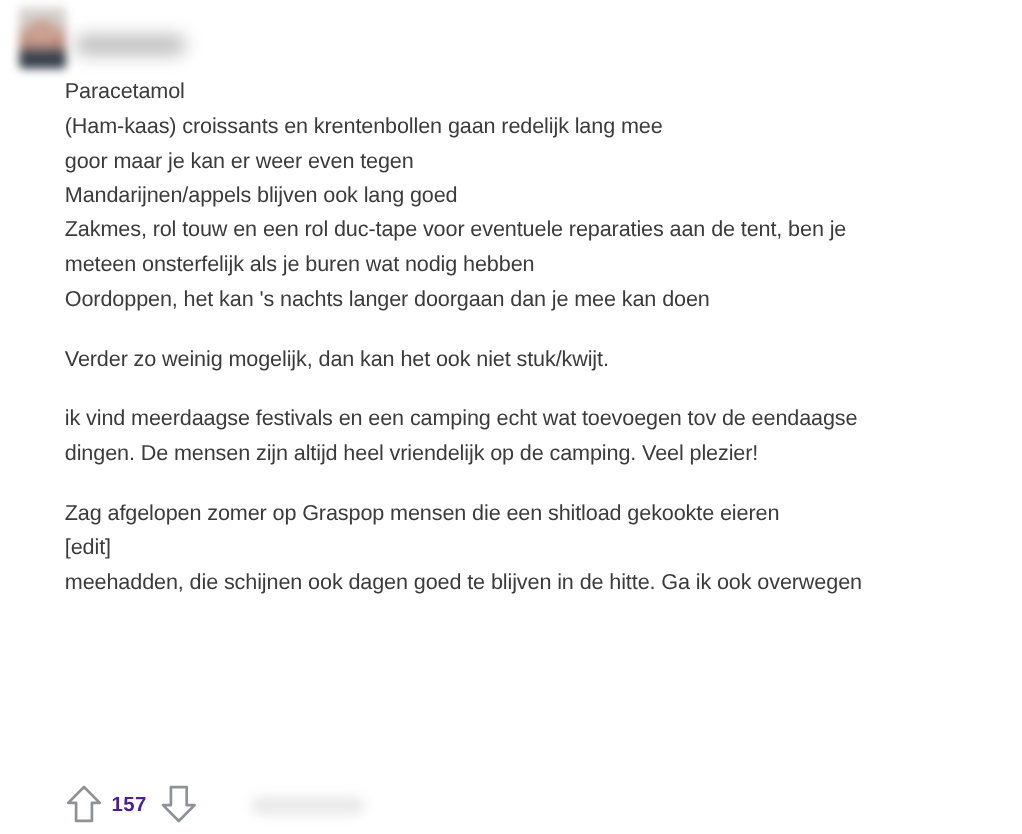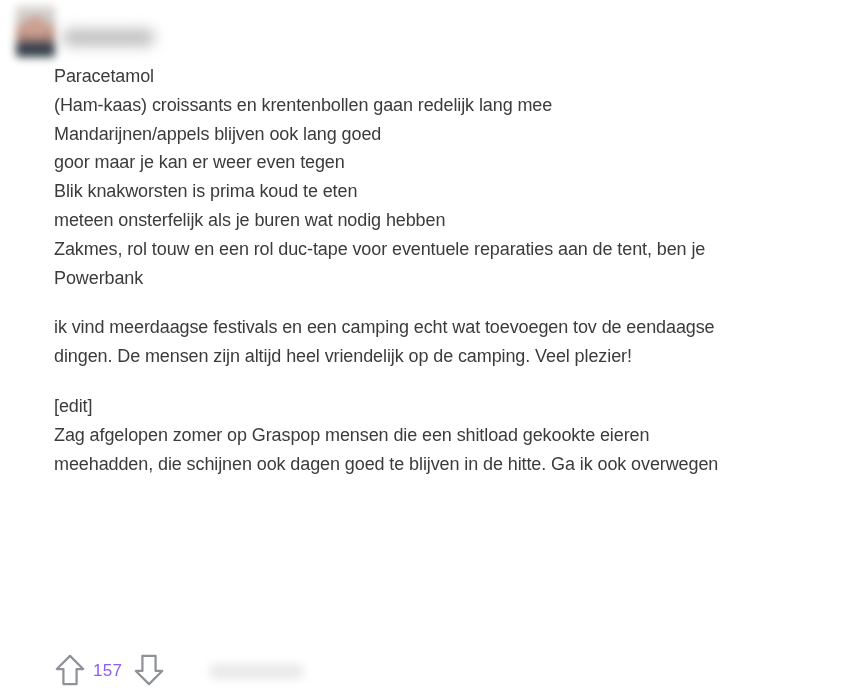--- a/index.html
+++ b/index.html
@@ -83,23 +83,23 @@
     height: 34px;
     display: inline-flex;
     align-items: center;
     justify-content: center;
     cursor: pointer;
     background: none;
     border: none;
     padding: 0;
   }
   .vote-count {
-    font-weight: 400;
+    font-weight: 700;
     font-size: 17px;
-    color: #8b5cf6;
+    color: #4c1d95;
     letter-spacing: 0.3px;
     margin: 0 6px 0 7px;
   }
   .downvote { margin-left: 5px; }
   .redacted-action {
     width: 95px;
     height: 15px;
     margin-left: 44px;
     border-radius: 8px;
     background: #e9e9e9;
@@ -115,34 +115,36 @@
     <div class="avatar">
       <div class="avatar-face"></div>
     </div>
     <div class="username-redacted"></div>
   </div>
 
   <div class="comment-body" id="comment-body">
       <div class="paragraph">
         <div class="line">Paracetamol</div>
         <div class="line">(Ham-kaas) croissants en krentenbollen gaan redelijk lang mee</div>
+        <div class="line">goor maar je kan er weer even tegen</div>
         <div class="line">Mandarijnen/appels blijven ook lang goed</div>
-        <div class="line">goor maar je kan er weer even tegen</div>
-        <div class="line">Blik knakworsten is prima koud te eten</div>
+        <div class="line">Zakmes, rol touw en een rol duc-tape voor eventuele reparaties aan de tent, ben je</div>
         <div class="line">meteen onsterfelijk als je buren wat nodig hebben</div>
-        <div class="line">Zakmes, rol touw en een rol duc-tape voor eventuele reparaties aan de tent, ben je</div>
-        <div class="line">Powerbank</div>
+        <div class="line">Oordoppen, het kan 's nachts langer doorgaan dan je mee kan doen</div>
+      </div>
+      <div class="paragraph">
+        <div class="line">Verder zo weinig mogelijk, dan kan het ook niet stuk/kwijt.</div>
       </div>
       <div class="paragraph">
         <div class="line">ik vind meerdaagse festivals en een camping echt wat toevoegen tov de eendaagse</div>
         <div class="line">dingen. De mensen zijn altijd heel vriendelijk op de camping. Veel plezier!</div>
       </div>
       <div class="paragraph">
+        <div class="line">Zag afgelopen zomer op Graspop mensen die een shitload gekookte eieren</div>
         <div class="line">[edit]</div>
-        <div class="line">Zag afgelopen zomer op Graspop mensen die een shitload gekookte eieren</div>
         <div class="line">meehadden, die schijnen ook dagen goed te blijven in de hitte. Ga ik ook overwegen</div>
       </div>
     </div>
 
   <div class="comment-footer">
     <button class="vote-btn">
       <span>
         <svg width="32" height="34" viewBox="0 0 34 36" aria-hidden="true">
           <path d="M17 3 L31 17 L24 17 L24 33 L10 33 L10 17 L3 17 Z" fill="#ffffff" stroke="#8e9296" stroke-width="2.4" stroke-linejoin="round"></path>
         </svg>

